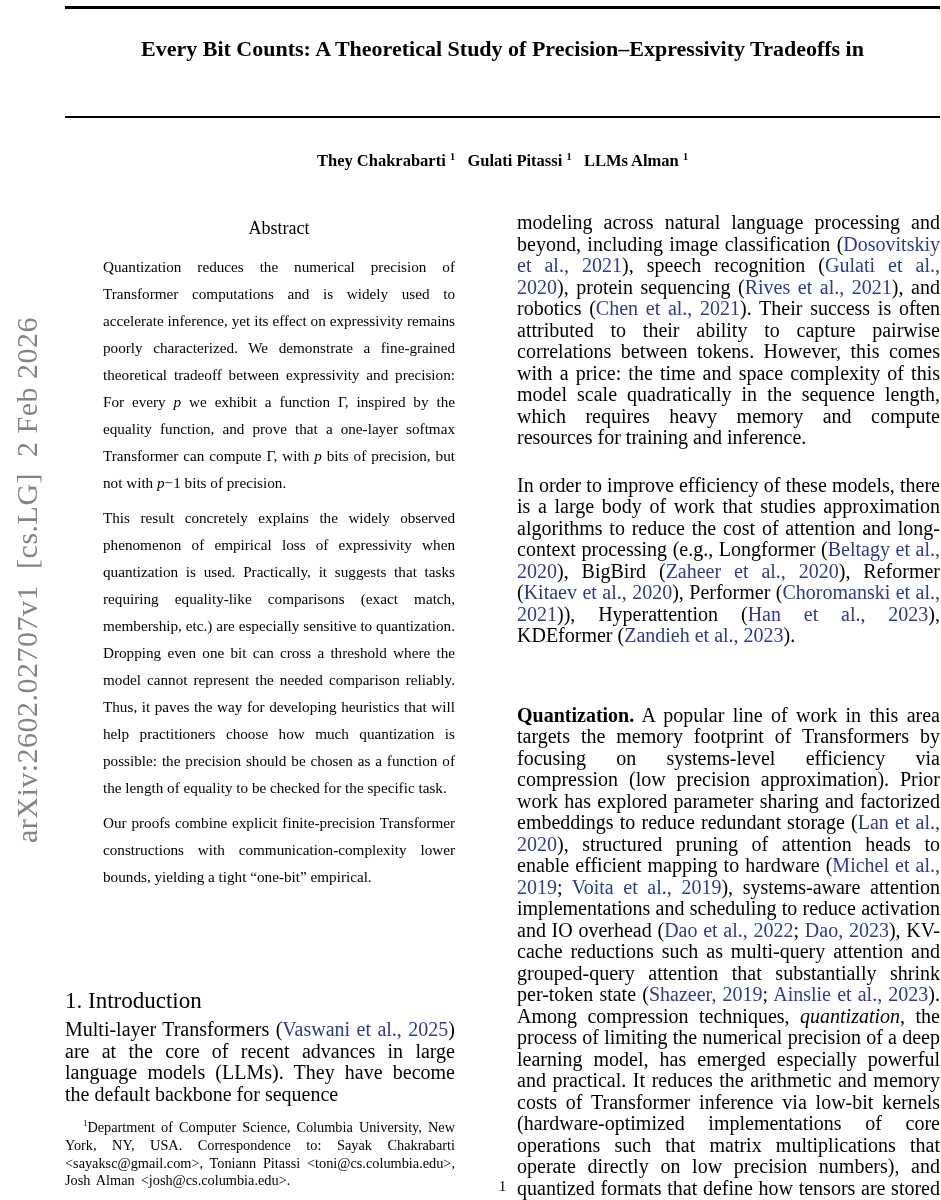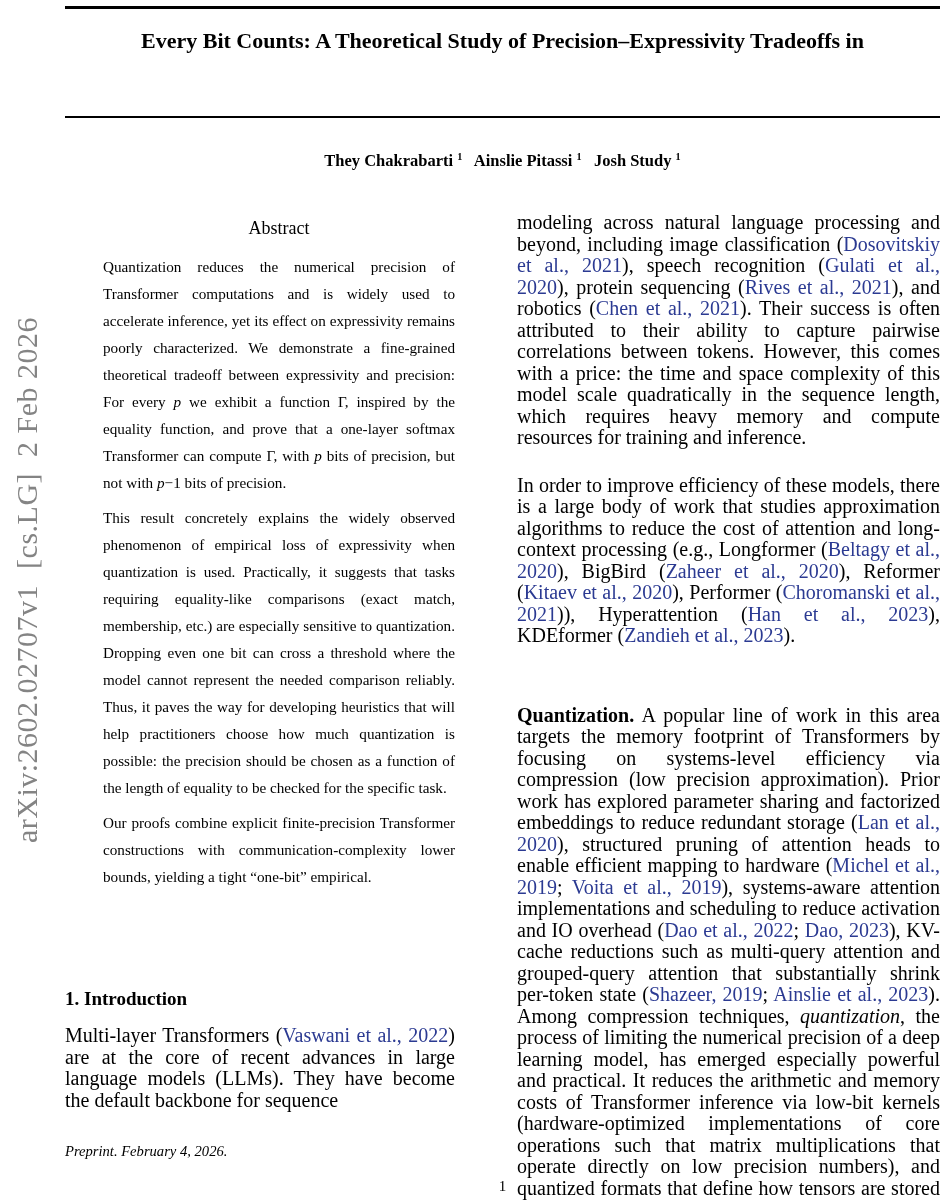--- a/index.html
+++ b/index.html
@@ -4,41 +4,41 @@
 <style>
   * { margin:0; padding:0; box-sizing:border-box; }
   html,body { width:941px; height:1200px; background:#ffffff; }
   body { font-family:"Liberation Serif","DejaVu Serif",serif; color:#000; }
   .page { position:relative; width:941px; height:1200px; background:#fff; overflow:hidden; }
 
   .rule { position:absolute; left:65px; width:875px; background:#000; }
   .rule-top { top:6px; height:3px; }
   .rule-title { top:116px; height:2px; }
 
-  .title { position:absolute; top:24px; left:65px; width:875px; text-align:center;
+  .title { position:absolute; top:32px; left:65px; width:875px; text-align:center;
            font-weight:bold; font-size:22px; line-height:33px; }
 
   .authors { position:absolute; top:151px; left:65px; width:875px; text-align:center;
              font-weight:bold; font-size:16.5px; white-space:pre-wrap; }
 
   .banner { position:absolute; left:27px; top:580px;
             transform:translate(-50%,-50%) rotate(-90deg);
             white-space:pre; font-size:30px; letter-spacing:0.5px;
             color:var(--watermark,#848484); }
 
   .col-left  { position:absolute; left:65px;  top:218px; width:390px; }
   .col-right { position:absolute; left:517px; top:212px; width:423px; }
 
   .body-par { font-size:20px; line-height:21.5px; text-align:justify; }
 
   .abstract { margin-left:38px; }
   .abstract-head { text-align:center; font-size:18px; font-weight:normal; margin-bottom:14px; }
   .abstract p { font-size:15.2px; line-height:27px; text-align:justify; margin-bottom:8px; }
 
-  .sec-head { font-size:19px; font-weight:bold; margin-top:98px; margin-bottom:15px; }
+  .sec-head { font-size:23px; font-weight:normal; margin-top:98px; margin-bottom:5px; }
 
   .footnote { margin-top:14px; }
   .fn-text { font-size:14.3px; line-height:17.8px; text-align:justify;
              word-spacing:2.5px; text-indent:18px; }
   .preprint { margin-top:32px; font-style:italic; font-size:14.6px; }
 
   .col-right .p2 { margin-top:26px; }
   .col-right .p3 { margin-top:58px; }
 
   .pageno { position:absolute; left:65px; width:875px; top:1178px;
@@ -57,34 +57,35 @@
   <div class="banner">arXiv:2602.02707v1  [cs.LG]  2 Feb 2026</div>
 
   <div class="rule rule-top"></div>
 
   <div class="title">
     <div>Every Bit Counts: A Theoretical Study of Precision–Expressivity Tradeoffs in</div>
   </div>
 
   <div class="rule rule-title"></div>
 
-  <div class="authors"><span>They Chakrabarti </span><span class="seg-sup">1</span><span>   </span><span>Ainslie Pitassi </span><span class="seg-sup">1</span><span>   </span><span>Josh Study </span><span class="seg-sup">1</span></div>
+  <div class="authors"><span>They Chakrabarti </span><span class="seg-sup">1</span><span>   </span><span>Gulati Pitassi </span><span class="seg-sup">1</span><span>   </span><span>LLMs Alman </span><span class="seg-sup">1</span></div>
 
   <div class="col-left">
     <div class="abstract">
       <div class="abstract-head">Abstract</div>
       <p><span>Quantization reduces the numerical precision of Transformer computations and is widely used to accelerate inference, yet its effect on expressivity remains poorly characterized. We demonstrate a fine-grained theoretical tradeoff between expressivity and precision: For every </span><span class="seg-i">p</span><span> we exhibit a function Γ, inspired by the equality function, and prove that a one-layer softmax Transformer can compute Γ, with </span><span class="seg-i">p</span><span> bits of precision, but not with </span><span class="seg-i">p</span><span>−1 bits of precision.</span></p>
       <p><span>This result concretely explains the widely observed phenomenon of empirical loss of expressivity when quantization is used. Practically, it suggests that tasks requiring equality-like comparisons (exact match, membership, etc.) are especially sensitive to quantization. Dropping even one bit can cross a threshold where the model cannot represent the needed comparison reliably. Thus, it paves the way for developing heuristics that will help practitioners choose how much quantization is possible: the precision should be chosen as a function of the length of equality to be checked for the specific task.</span></p>
       <p><span>Our proofs combine explicit finite-precision Transformer constructions with communication-complexity lower bounds, yielding a tight “one-bit” empirical.</span></p>
     </div>
 
     <div class="sec-head">1. Introduction</div>
-    <p class="body-par"><span>Multi-layer Transformers (</span><span class="seg-cite">Vaswani et al., 2022</span><span>) are at the core of recent advances in large language models (LLMs). They have become the default backbone for sequence</span></p>
+    <p class="body-par"><span>Multi-layer Transformers (</span><span class="seg-cite">Vaswani et al., 2025</span><span>) are at the core of recent advances in large language models (LLMs). They have become the default backbone for sequence</span></p>
 
     <div class="footnote">
+      <p class="fn-text"><span class="seg-sup">1</span><span>Department of Computer Science, Columbia University, New York, NY, USA. Correspondence to: Sayak Chakrabarti &lt;sayaksc@gmail.com&gt;, Toniann Pitassi &lt;toni@cs.columbia.edu&gt;, Josh Alman &lt;josh@cs.columbia.edu&gt;.</span></p>
       <p class="preprint">Preprint. February 4, 2026.</p>
     </div>
   </div>
 
   <div class="col-right">
     <p class="body-par p1"><span>modeling across natural language processing and beyond, including image classification (</span><span class="seg-cite">Dosovitskiy et al., 2021</span><span>), speech recognition (</span><span class="seg-cite">Gulati et al., 2020</span><span>), protein sequencing (</span><span class="seg-cite">Rives et al., 2021</span><span>), and robotics (</span><span class="seg-cite">Chen et al., 2021</span><span>). Their success is often attributed to their ability to capture pairwise correlations between tokens. However, this comes with a price: the time and space complexity of this model scale quadratically in the sequence length, which requires heavy memory and compute resources for training and inference.</span></p>
     <p class="body-par p2"><span>In order to improve efficiency of these models, there is a large body of work that studies approximation algorithms to reduce the cost of attention and long-context processing (e.g., Longformer (</span><span class="seg-cite">Beltagy et al., 2020</span><span>), BigBird (</span><span class="seg-cite">Zaheer et al., 2020</span><span>), Reformer (</span><span class="seg-cite">Kitaev et al., 2020</span><span>), Performer (</span><span class="seg-cite">Choromanski et al., 2021</span><span>)), Hyperattention (</span><span class="seg-cite">Han et al., 2023</span><span>), KDEformer (</span><span class="seg-cite">Zandieh et al., 2023</span><span>).</span></p>
     <p class="body-par p3"><span class="seg-b">Quantization.</span><span> A popular line of work in this area targets the memory footprint of Transformers by focusing on systems-level efficiency via compression (low precision approximation). Prior work has explored parameter sharing and factorized embeddings to reduce redundant storage (</span><span class="seg-cite">Lan et al., 2020</span><span>), structured pruning of attention heads to enable efficient mapping to hardware (</span><span class="seg-cite">Michel et al., 2019</span><span>; </span><span class="seg-cite">Voita et al., 2019</span><span>), systems-aware attention implementations and scheduling to reduce activation and IO overhead (</span><span class="seg-cite">Dao et al., 2022</span><span>; </span><span class="seg-cite">Dao, 2023</span><span>), KV-cache reductions such as multi-query attention and grouped-query attention that substantially shrink per-token state (</span><span class="seg-cite">Shazeer, 2019</span><span>; </span><span class="seg-cite">Ainslie et al., 2023</span><span>). Among compression techniques, </span><span class="seg-i">quantization</span><span>, the process of limiting the numerical precision of a deep learning model, has emerged especially powerful and practical. It reduces the arithmetic and memory costs of Transformer inference via low-bit kernels (hardware-optimized implementations of core operations such that matrix multiplications that operate directly on low precision numbers), and quantized formats that define how tensors are stored using low-bit integers, plus scaling metadata. Intuitively, quantization should reduce the expressive power of the model, and the goal of this paper is to formally study the tradeoff between quantization and expressivity.</span></p>
   </div>
 

